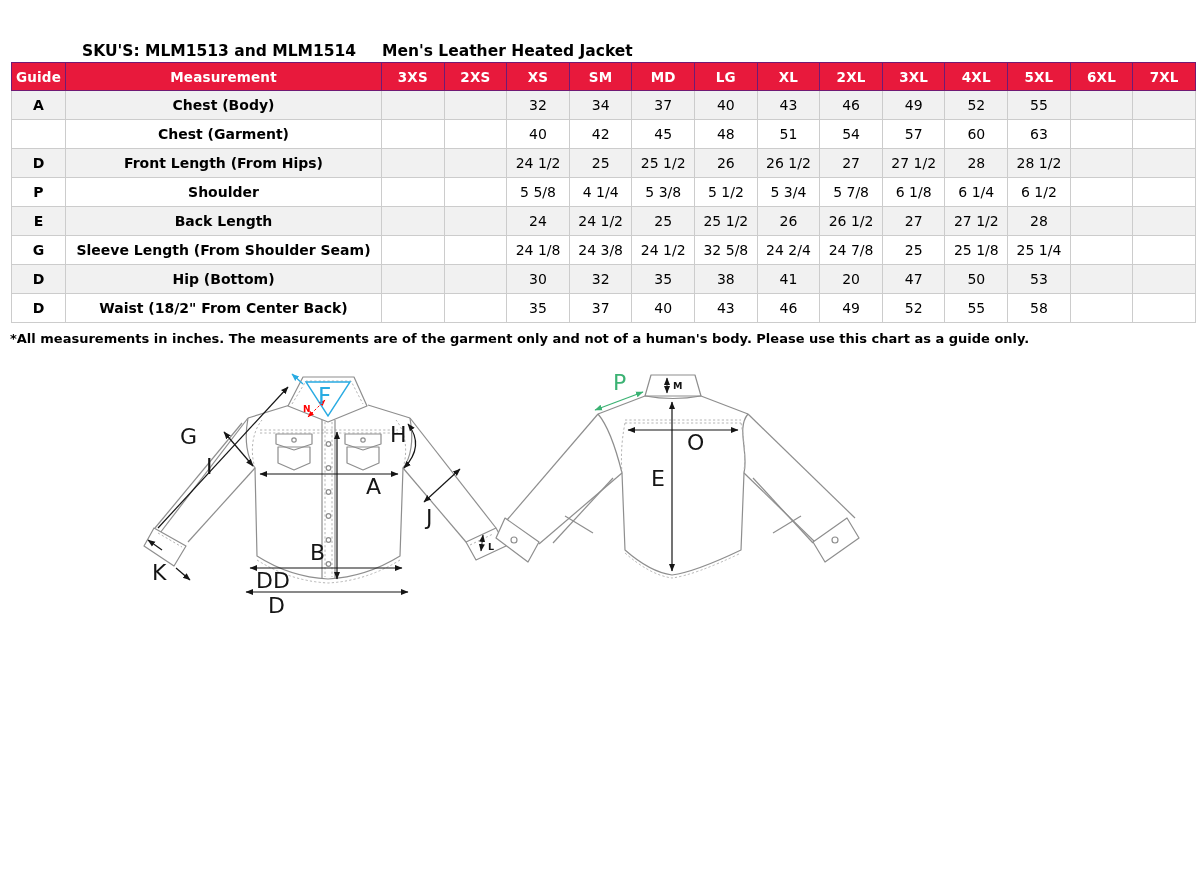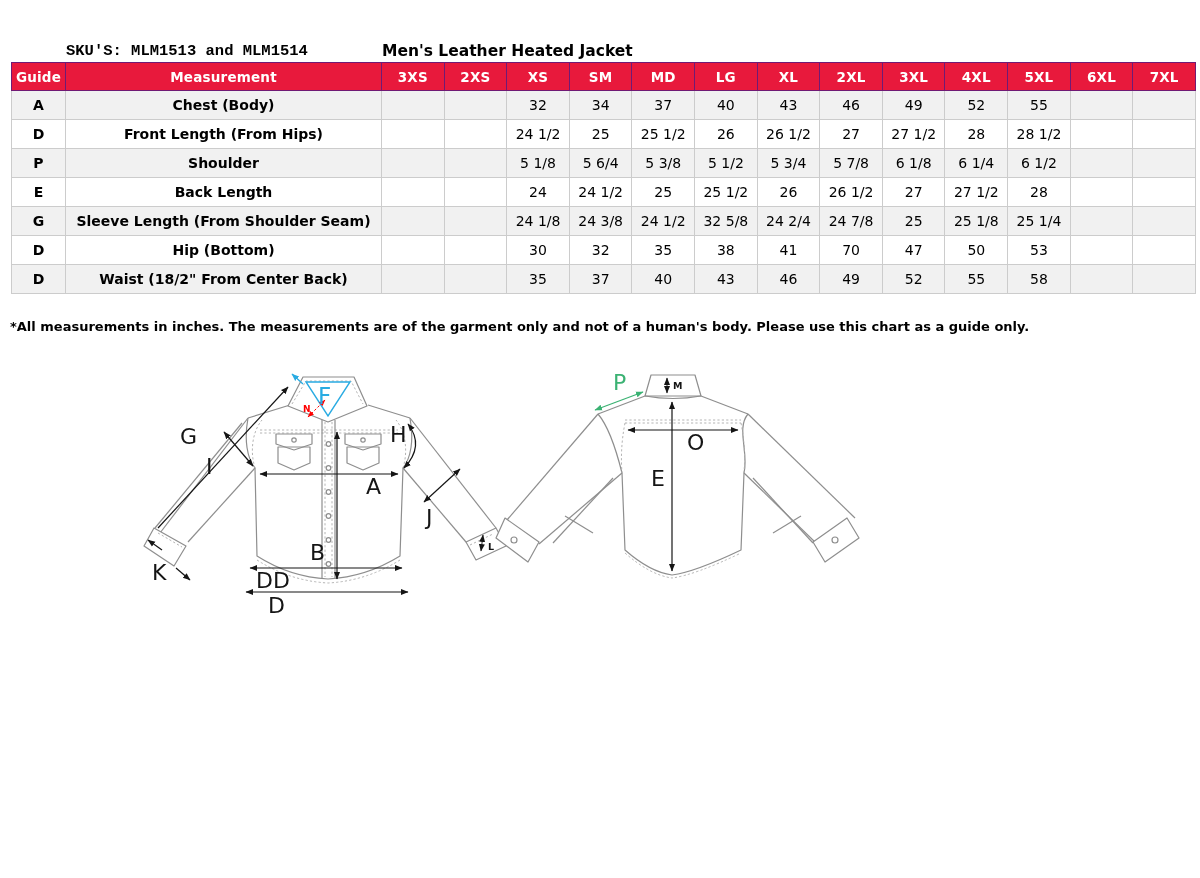--- a/index.html
+++ b/index.html
@@ -4,38 +4,38 @@
 <style>
   html,body{margin:0;padding:0;}
   body{
     width:1200px;height:878px;position:relative;background:#fff;overflow:hidden;
     font-family:"DejaVu Sans","Liberation Sans",sans-serif;color:#000;
     --header-bg:#E8193C;--header-text:#FFFFFF;--row-alt-bg:#F1F1F1;--row-bg:#FFFFFF;
     --grid-border:#CCCCCC;--diagram-line:#8E8E8E;--annotation-cyan:#29ABE2;
     --annotation-red:#FF0000;--annotation-green:#3BB273;
   }
   .title{position:absolute;top:42px;font-weight:bold;font-size:15.5px;white-space:nowrap;}
-  .title.sku{left:66px;font-family:Liberation Mono, monospace;}
+  .title.sku{left:82px;}
   .title.product{left:382px;}
   table.size{
     position:absolute;left:11px;top:62px;width:1185px;
     border-collapse:collapse;table-layout:fixed;
   }
   table.size th{
     background:var(--header-bg);color:var(--header-text);
     font-size:13.5px;font-weight:bold;height:27px;border:1px solid #701a75;
     padding:0;text-align:center;letter-spacing:.2px;
   }
   table.size td{
     border:1px solid var(--grid-border);height:28px;padding:0;
     text-align:center;font-size:14px;background:var(--row-bg);white-space:nowrap;
   }
   table.size tbody tr:nth-child(odd) td{background:var(--row-alt-bg);}
   table.size td.c-guide,table.size td.c-measure{font-weight:bold;}
-  .note{position:absolute;left:10px;top:319px;font-weight:bold;font-size:13px;white-space:nowrap;}
+  .note{position:absolute;left:10px;top:331px;font-weight:bold;font-size:13px;white-space:nowrap;}
   svg{position:absolute;overflow:visible;}
   .ln{fill:none;stroke:var(--diagram-line);stroke-width:1.2;stroke-linejoin:round;}
   .fw{fill:#fff;stroke:var(--diagram-line);stroke-width:1.2;stroke-linejoin:round;}
   .st{fill:none;stroke:#ababab;stroke-width:.9;stroke-dasharray:2.2 2.2;}
   .ar{fill:none;stroke:#151515;stroke-width:1.2;}
   .arT{stroke-width:.9;}
   .mkb{fill:#151515;}
   .mkc{fill:var(--annotation-cyan);}
   .mkr{fill:var(--annotation-red);}
   .mkg{fill:var(--annotation-green);}
@@ -103,20 +103,37 @@
         <td class="c-val">40</td>
         <td class="c-val">43</td>
         <td class="c-val">46</td>
         <td class="c-val">49</td>
         <td class="c-val">52</td>
         <td class="c-val">55</td>
         <td class="c-val"></td>
         <td class="c-val"></td>
       </tr>
       <tr>
+        <td class="c-guide"></td>
+        <td class="c-measure">Chest (Garment)</td>
+        <td class="c-val"></td>
+        <td class="c-val"></td>
+        <td class="c-val">40</td>
+        <td class="c-val">42</td>
+        <td class="c-val">45</td>
+        <td class="c-val">48</td>
+        <td class="c-val">51</td>
+        <td class="c-val">54</td>
+        <td class="c-val">57</td>
+        <td class="c-val">60</td>
+        <td class="c-val">63</td>
+        <td class="c-val"></td>
+        <td class="c-val"></td>
+      </tr>
+      <tr>
         <td class="c-guide">D</td>
         <td class="c-measure">Front Length (From Hips)</td>
         <td class="c-val"></td>
         <td class="c-val"></td>
         <td class="c-val">24 1/2</td>
         <td class="c-val">25</td>
         <td class="c-val">25 1/2</td>
         <td class="c-val">26</td>
         <td class="c-val">26 1/2</td>
         <td class="c-val">27</td>
@@ -124,22 +141,22 @@
         <td class="c-val">28</td>
         <td class="c-val">28 1/2</td>
         <td class="c-val"></td>
         <td class="c-val"></td>
       </tr>
       <tr>
         <td class="c-guide">P</td>
         <td class="c-measure">Shoulder</td>
         <td class="c-val"></td>
         <td class="c-val"></td>
-        <td class="c-val">5 1/8</td>
-        <td class="c-val">5 6/4</td>
+        <td class="c-val">5 5/8</td>
+        <td class="c-val">4 1/4</td>
         <td class="c-val">5 3/8</td>
         <td class="c-val">5 1/2</td>
         <td class="c-val">5 3/4</td>
         <td class="c-val">5 7/8</td>
         <td class="c-val">6 1/8</td>
         <td class="c-val">6 1/4</td>
         <td class="c-val">6 1/2</td>
         <td class="c-val"></td>
         <td class="c-val"></td>
       </tr>
@@ -180,21 +197,21 @@
       <tr>
         <td class="c-guide">D</td>
         <td class="c-measure">Hip (Bottom)</td>
         <td class="c-val"></td>
         <td class="c-val"></td>
         <td class="c-val">30</td>
         <td class="c-val">32</td>
         <td class="c-val">35</td>
         <td class="c-val">38</td>
         <td class="c-val">41</td>
-        <td class="c-val">70</td>
+        <td class="c-val">20</td>
         <td class="c-val">47</td>
         <td class="c-val">50</td>
         <td class="c-val">53</td>
         <td class="c-val"></td>
         <td class="c-val"></td>
       </tr>
       <tr>
         <td class="c-guide">D</td>
         <td class="c-measure">Waist (18/2" From Center Back)</td>
         <td class="c-val"></td>

